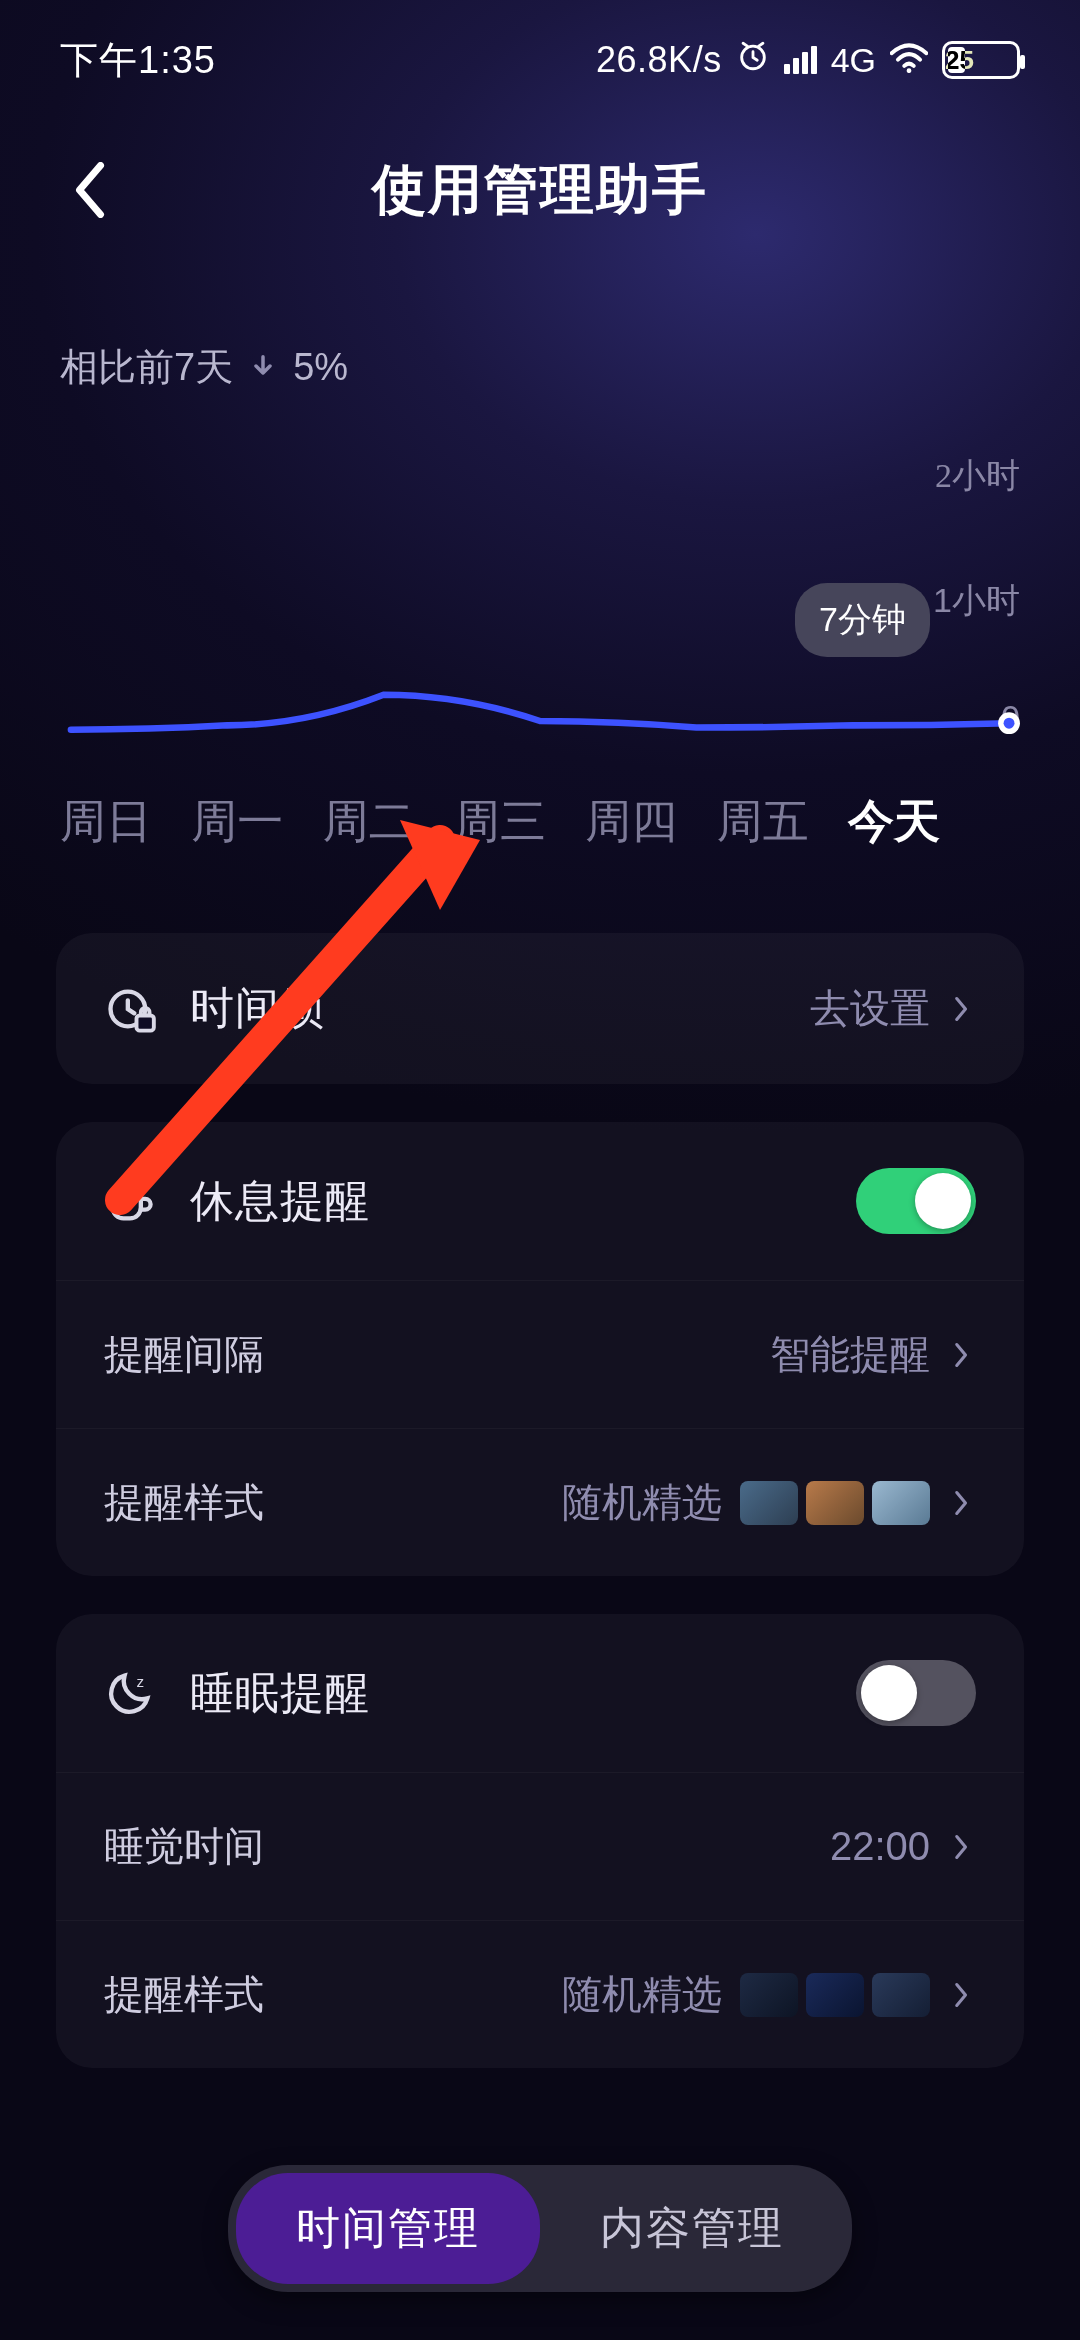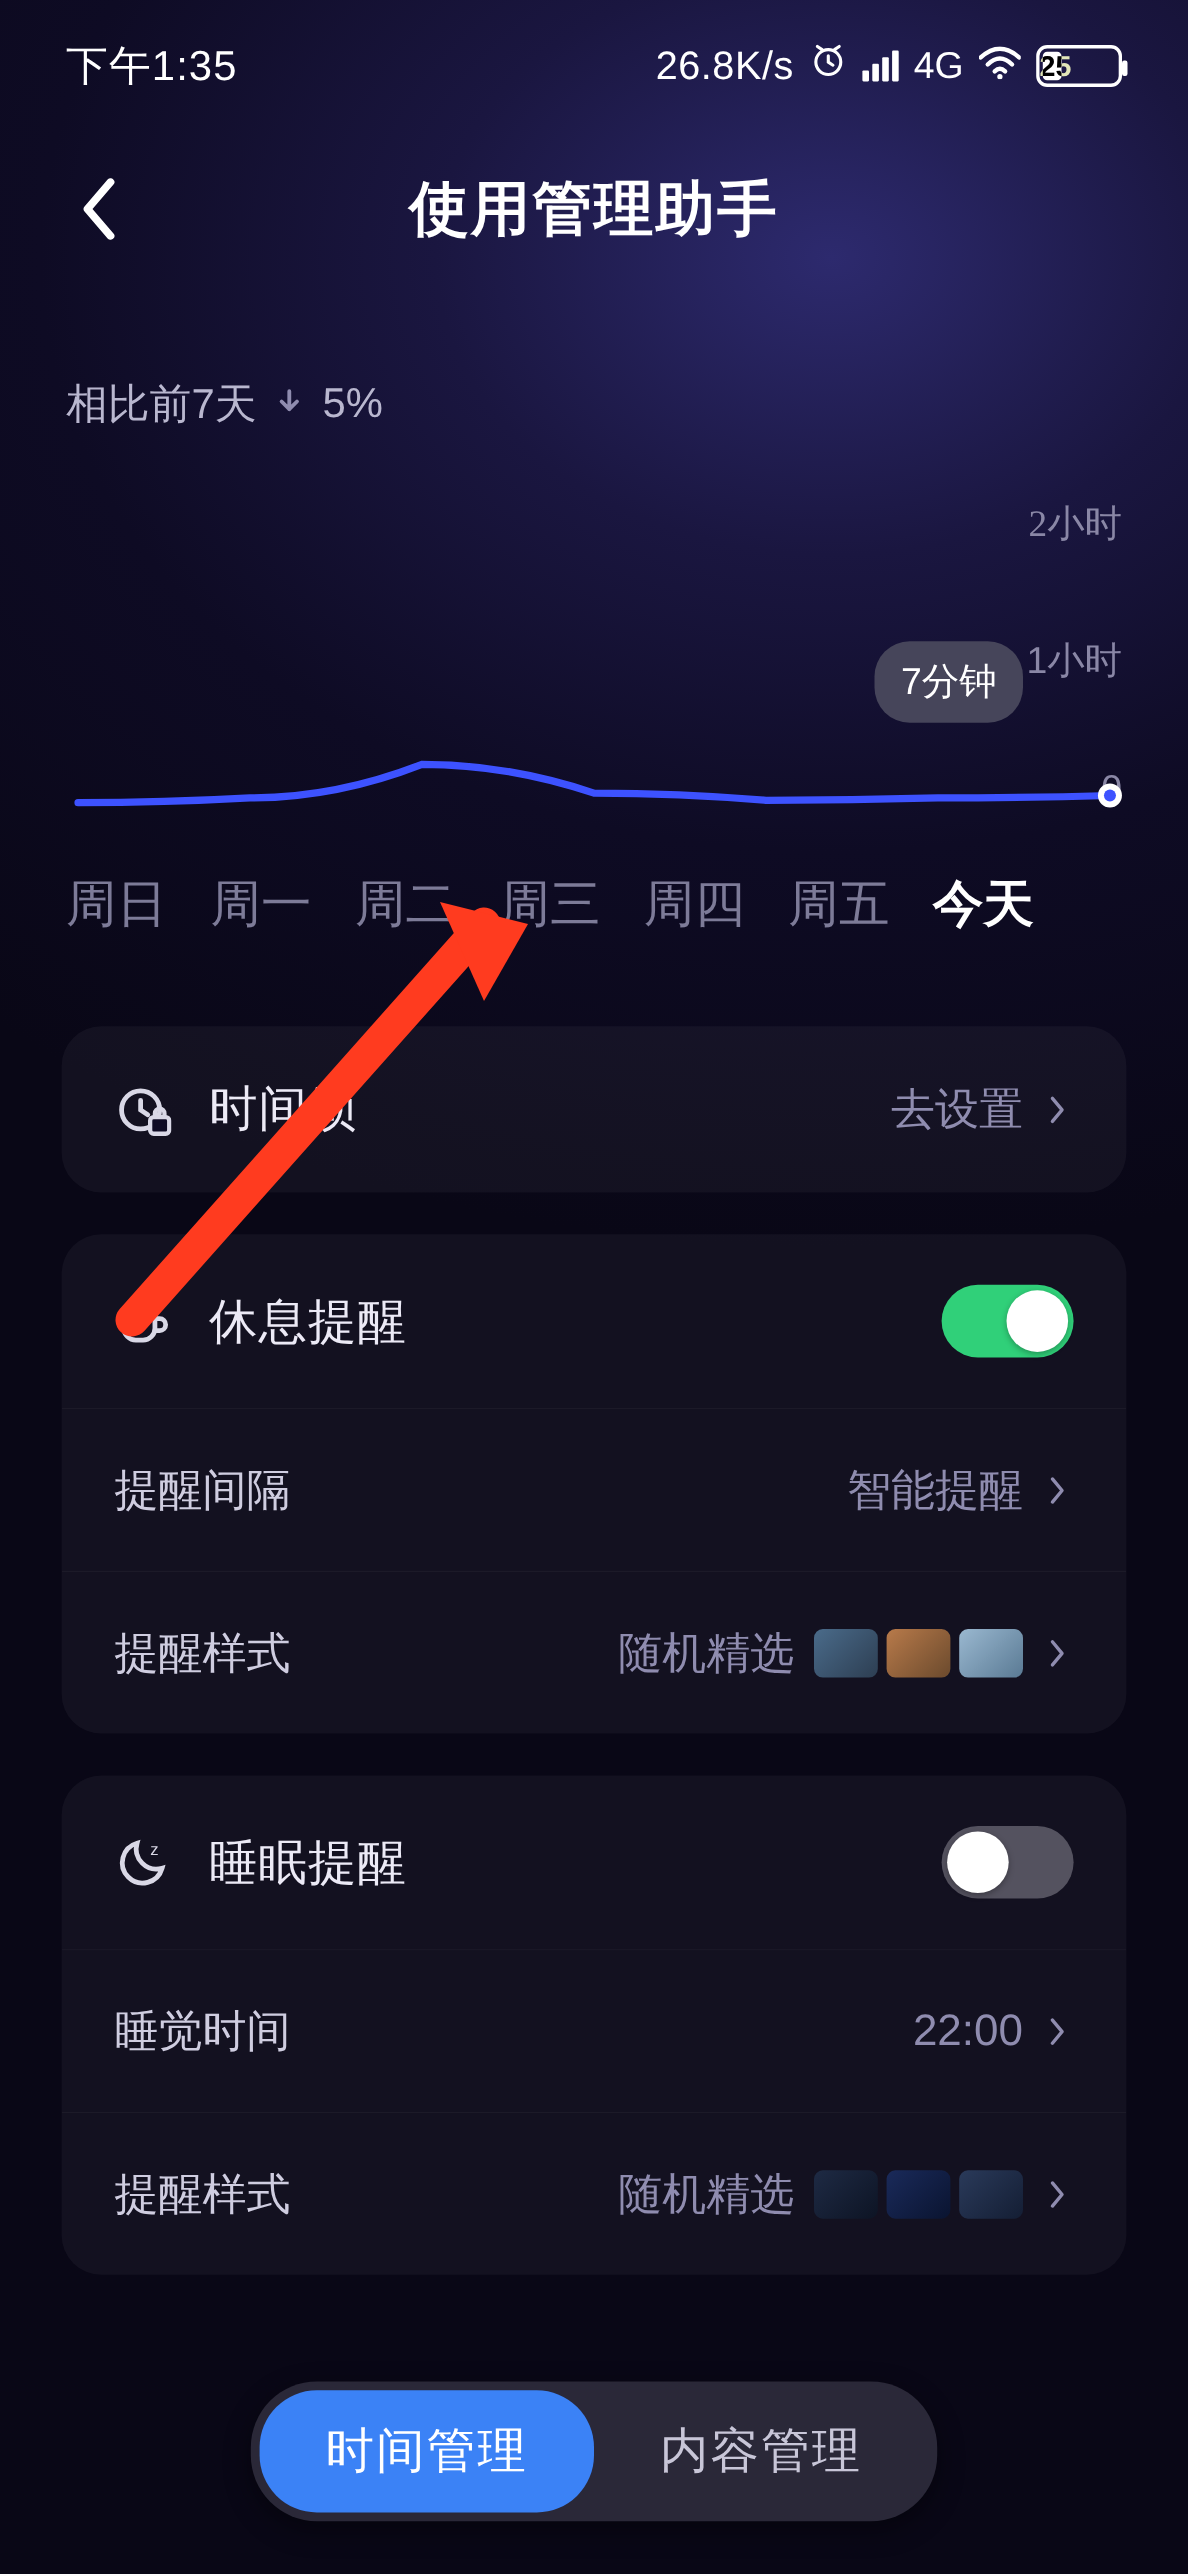--- a/index.html
+++ b/index.html
@@ -104,21 +104,21 @@
   .seg-wrap { position:absolute; left:0; right:0; bottom:48px; display:flex; justify-content:center; }
   .seg {
     display:flex; background:#2a2838; border-radius:60px; padding:8px;
     box-shadow: 0 8px 24px rgba(0,0,0,0.4);
   }
   .seg button {
     border:none; background:transparent; color:#c8c6d8;
     font-size:44px; font-weight:500; padding:26px 60px; border-radius:52px;
     letter-spacing:2px;
   }
-  .seg button.active { background:#3b82f6; color:#fff; }
+  .seg button.active { background:#4c1d95; color:#fff; }
 
   
   .annot-arrow {
     position:absolute; left:100px; top:800px; width:380px; height:420px;
     pointer-events:none; z-index:50;
   }
 </style>
 </head>
 <body>
 

